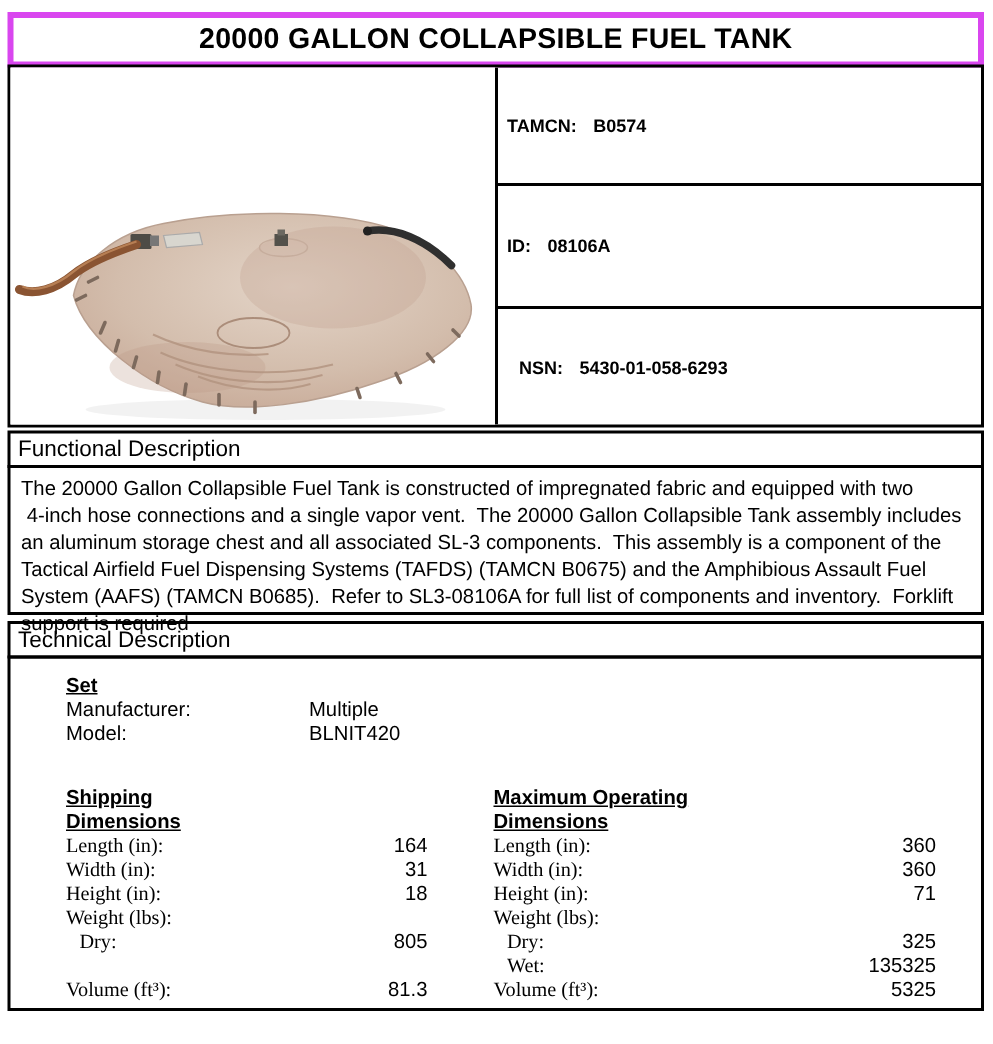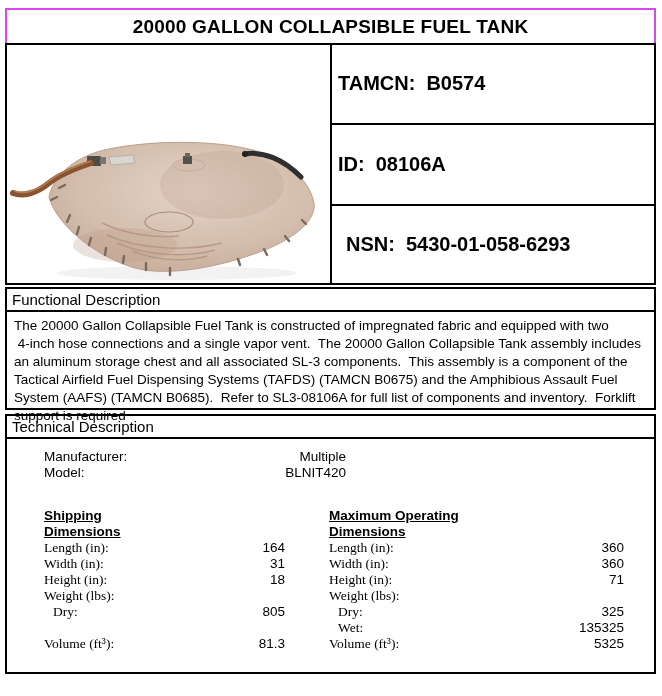--- a/index.html
+++ b/index.html
@@ -5,21 +5,21 @@
   * { box-sizing: border-box; margin: 0; padding: 0; }
   html,body { width: 662px; height: 696px; background: #ffffff; }
   body {
     font-family: "Liberation Sans", sans-serif;
     color: #000;
     position: relative;
   }
   .page { position: absolute; left: 5px; top: 8px; width: 651px; }
 
   .title-box {
-    border: 2px solid #d946ef;
+    border: 4px solid #d946ef;
     height: 37px;
     display: flex; align-items: center; justify-content: center;
     font-weight: bold; font-size: 19px; letter-spacing: 0.2px;
   }
 
   .main-table {
     margin-top: -2px;
     border: 2px solid #000;
     height: 242px;
     display: flex;
@@ -27,21 +27,21 @@
   .photo-cell {
     width: 325px; height: 100%;
     border-right: 2px solid #000;
     background: #fff;
   }
   .photo-cell svg { display: block; width: 100%; height: 100%; }
   .info-col { flex: 1; display: flex; flex-direction: column; }
   .info-cell {
     display: flex; align-items: center;
     padding-left: 6px;
-    font-weight: bold; font-size: 20px;
+    font-weight: bold; font-size: 12px;
     border-bottom: 2px solid #000;
   }
   .info-cell.r1 { flex-grow: 80; }
   .info-cell.r2 { flex-grow: 83; }
   .info-cell.r3 { flex-grow: 79; border-bottom: none; padding-left: 14px; }
   .info-value { margin-left: 11px; }
 
   .section-header {
     margin-top: 2px;
     border: 2px solid #000;
@@ -62,23 +62,23 @@
   .tech-header { margin-top: 4px; }
   .tech-body {
     margin-top: -2px;
     border: 2px solid #000;
     height: 237px;
     padding: 10px 0 0 37px;
     font-size: 13.5px;
   }
 
   .u-head { font-weight: bold; text-decoration: underline; line-height: 16px; }
-  .set-row { display: flex; line-height: 16px; gap: 20px; }
+  .set-row { display: flex; line-height: 16px; }
   .set-label { width: 162px; }
-  .set-value { width: 120px; text-align: right; }
+  .set-value { width: 120px; text-align: left; }
 
   .dims { display: flex; margin-top: 27px; }
   .dim-table { line-height: 16px; }
   .dim-left  { width: 241px; margin-right: 44px; }
   .dim-right { width: 295px; }
   .dimrow { display: flex; height: 16px; }
   .dl { flex: 1; font-family: Liberation Serif, serif; }
   .dv { text-align: left; }
   .ind .dl { padding-left: 9px; }
 </style>
@@ -180,20 +180,21 @@
 Tactical Airfield Fuel Dispensing Systems (TAFDS) (TAMCN B0675) and the Amphibious Assault Fuel
 System (AAFS) (TAMCN B0685).  Refer to SL3-08106A for full list of components and inventory.  Forklift
 support is required</div>
 
   <div class="section-header tech-header">
     <span>Technical Description</span>
   </div>
   <div class="tech-body">
 
     <div>
+      <div class="u-head">Set</div>
       <div class="set-row">
         <span class="set-label">Manufacturer:</span>
         <span class="set-value">Multiple</span>
       </div>
       <div class="set-row">
         <span class="set-label">Model:</span>
         <span class="set-value">BLNIT420</span>
       </div>
     </div>
 

